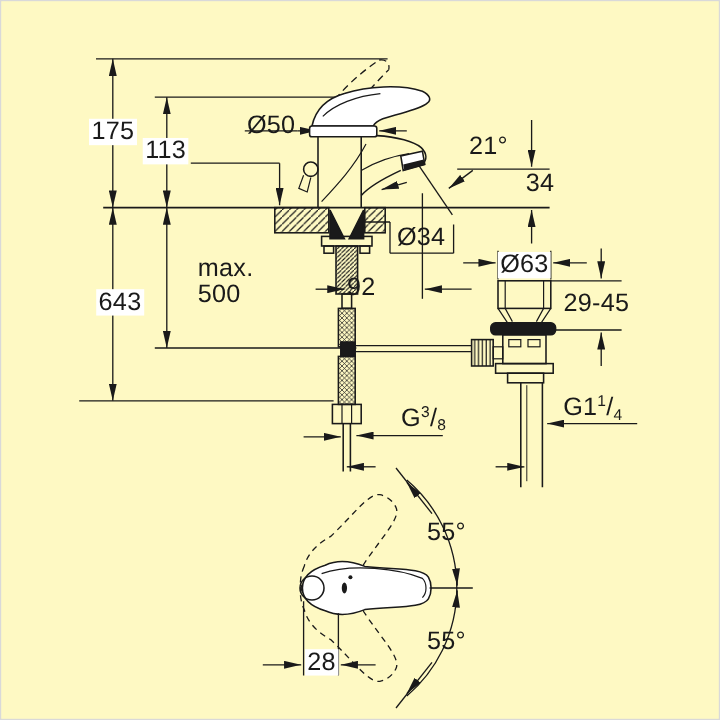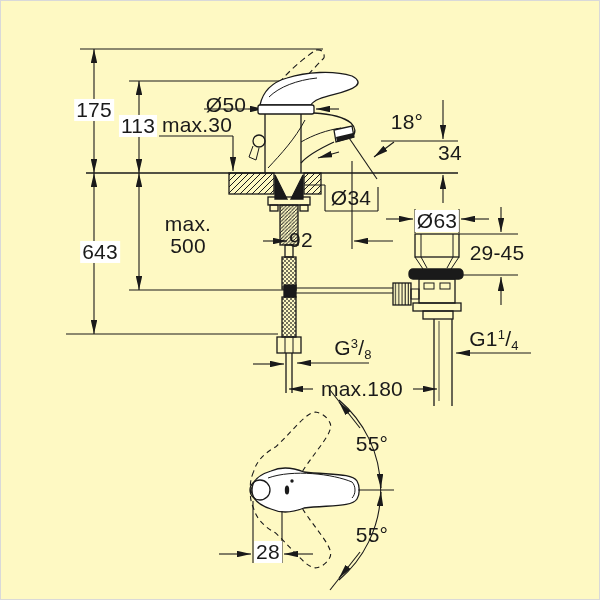--- a/index.html
+++ b/index.html
@@ -8,21 +8,21 @@
     border:1px solid #d9d9d9;overflow:hidden;
     font-family:"Liberation Sans", sans-serif;
   }
   svg{position:absolute;left:0;top:0;}
   .lbl{
     position:absolute;transform:translate(-50%,-50%);
     font-size:21px;color:#1a1a1a;white-space:nowrap;line-height:1.05;
     letter-spacing:0.2px;
   }
   .bgw{background:#fff;padding:0 2px;}
-  .two{text-align:center;}
+  .two{}
   .fr-sup{font-size:13px;vertical-align:7px;}
   .fr-sub{font-size:13px;vertical-align:-4px;}
 </style>
 </head>
 <body>
 
 <div class="stage">
 
 <svg width="598" height="598" viewBox="0 0 598 598">
   <defs>
@@ -167,30 +167,28 @@
       <path d="M252,500 V562"></path>
       <path d="M281,510 V562"></path>
       <path d="M218,553 L250,553" marker-end="url(#ah)"></path>
       <path d="M312,553 L283,553" marker-end="url(#ah)"></path>
     </g>
   </g>
 </svg>
 
 <span class="lbl bgw" style="left:93px;top:109px">175</span>
 <span class="lbl bgw" style="left:137px;top:125px">113</span>
-<span class="lbl" style="left:196px;top:124px">max.30</span>
 <span class="lbl" style="left:225px;top:104px">Ø50</span>
-<span class="lbl" style="left:406px;top:121px">18°</span>
+<span class="lbl" style="left:406px;top:121px">21°</span>
 <span class="lbl" style="left:449px;top:152px">34</span>
 <span class="lbl" style="left:350px;top:197px">Ø34</span>
 <span class="lbl two" style="left:187px;top:234px"><span>max.</span><br><span>500</span></span>
 <span class="lbl bgw" style="left:99px;top:251px">643</span>
 <span class="lbl" style="left:300px;top:239px">92</span>
 <span class="lbl bgw" style="left:436px;top:220px">Ø63</span>
 <span class="lbl" style="left:496px;top:252px">29-45</span>
 <span class="lbl" style="left:352px;top:348px"><span>G</span><span class="fr-sup">3</span><span>/</span><span class="fr-sub">8</span></span>
 <span class="lbl" style="left:493px;top:339px"><span>G1</span><span class="fr-sup">1</span><span>/</span><span class="fr-sub">4</span></span>
-<span class="lbl" style="left:361px;top:388px">max.180</span>
 <span class="lbl" style="left:371px;top:443px">55°</span>
 <span class="lbl" style="left:371px;top:534px">55°</span>
 <span class="lbl bgw" style="left:267px;top:551px">28</span>
 
 </div>
 
 </body></html>

